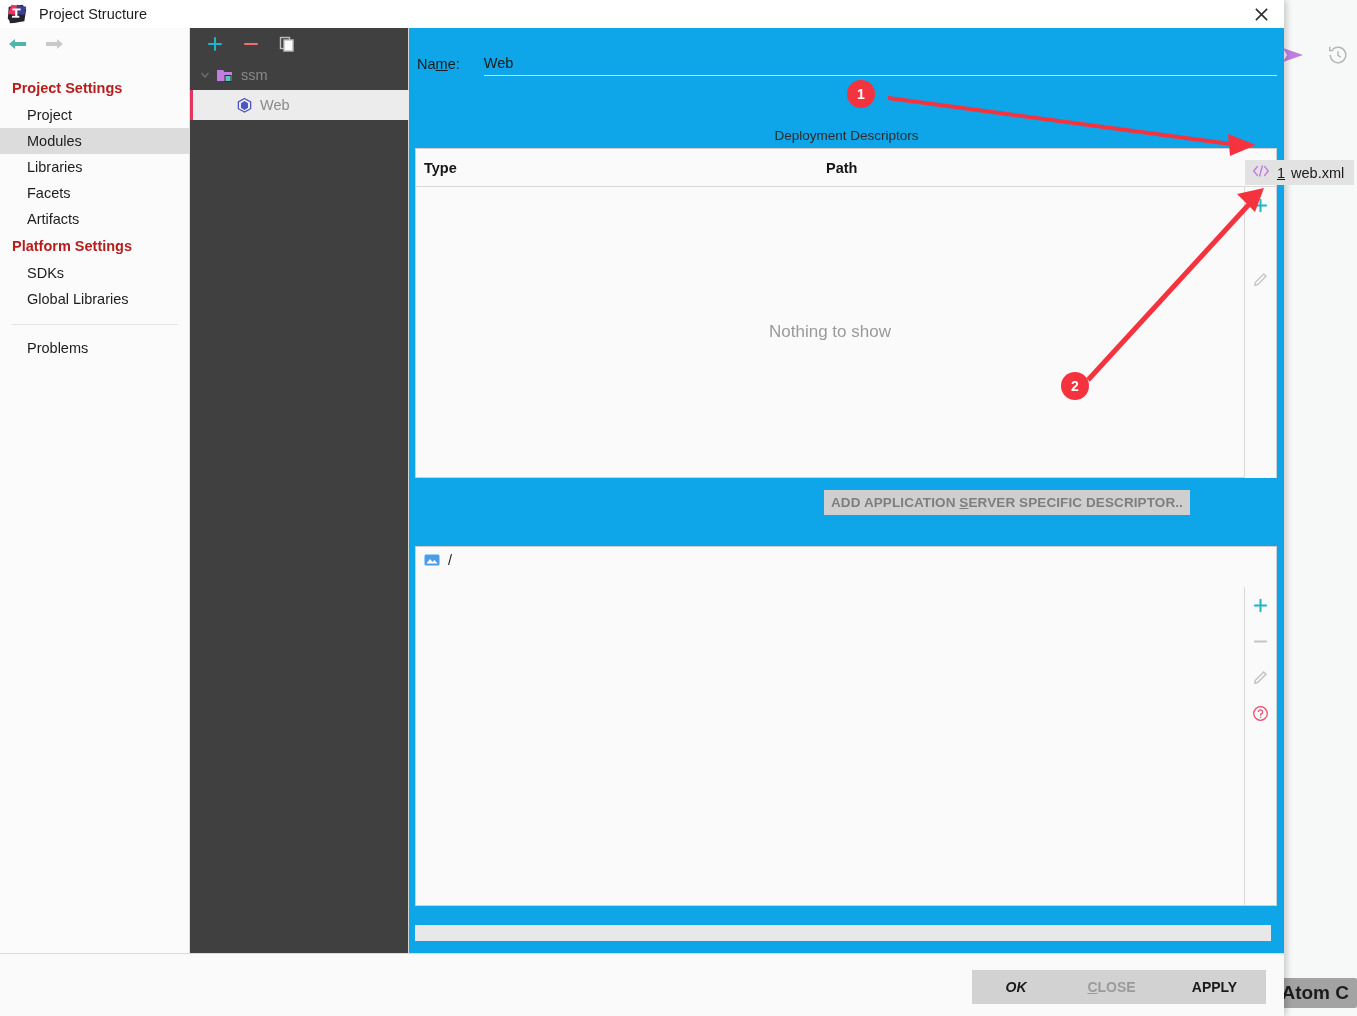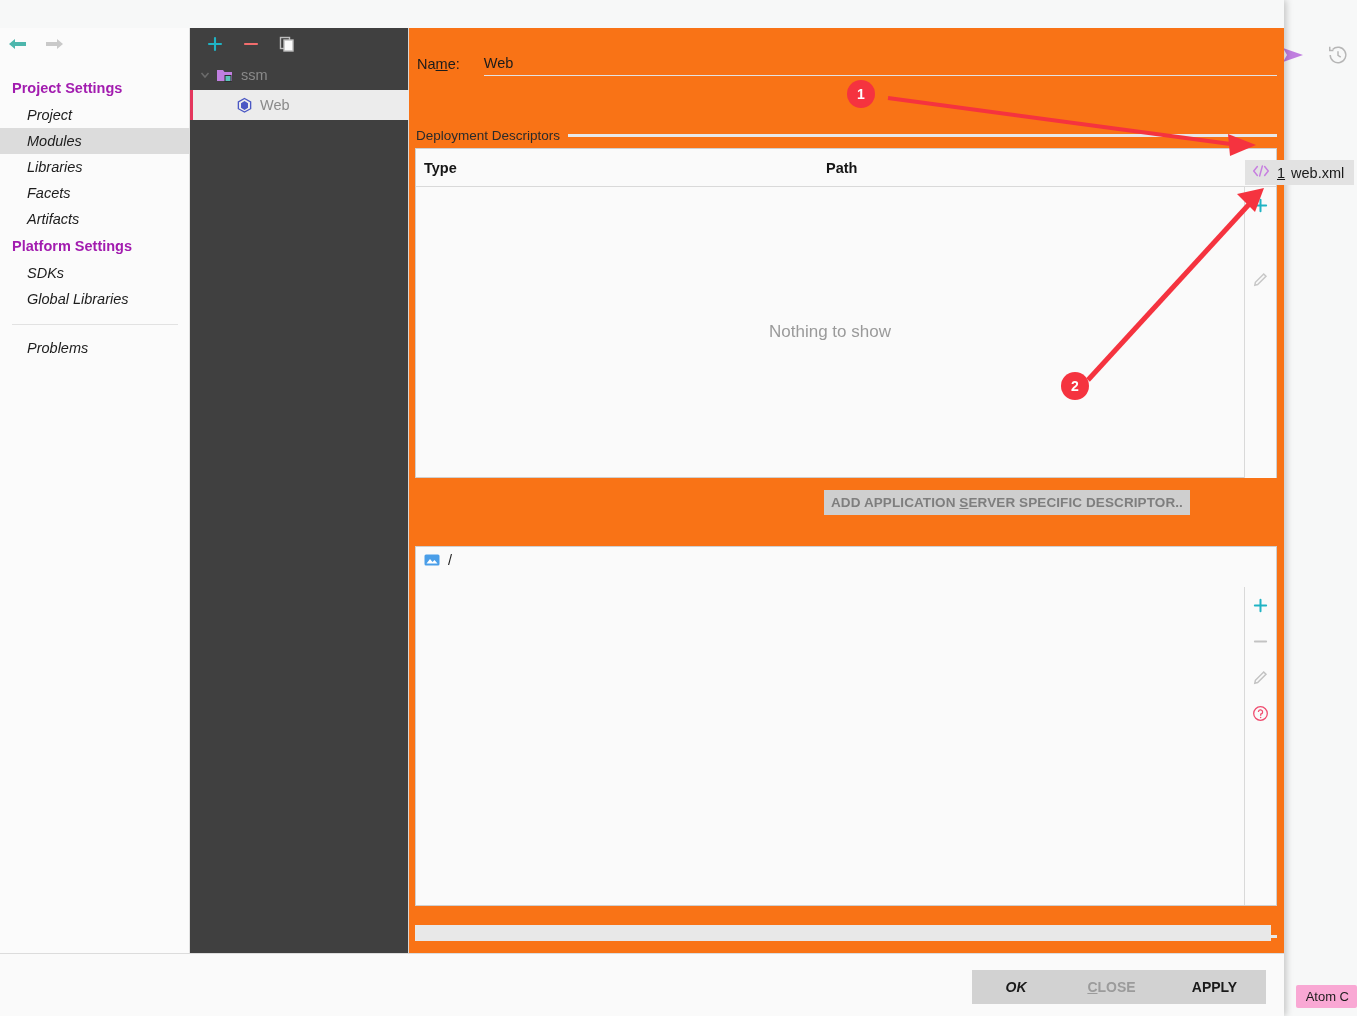--- a/index.html
+++ b/index.html
@@ -15,23 +15,23 @@
   #ide-bg {
     position: absolute; inset: 0;
     background: #f7f8f8;
   }
   #ide-bg .ide-toolbar-icons {
     position: absolute; top: 44px; right: 8px;
     display: flex; align-items: center; gap: 20px;
   }
   #ide-bg .ide-bottom-chip {
     position: absolute; right: 0px; bottom: 8px;
-    background: #f9a8d4;
+    background: #a3a3a3;
     padding: 4px 8px 4px 10px;
-    font-size: 13px; font-weight: normal; color: #1c1c1c;
+    font-size: 19px; font-weight: bold; color: #1c1c1c;
     border-radius: 2px;
     white-space: nowrap;
   }
 
   
   #dialog {
     position: absolute; left: 0; top: 0;
     width: 1284px; height: 1016px;
     background: #f7f8f8;
     box-shadow: 2px 0 7px rgba(0,0,0,.22);
@@ -64,28 +64,27 @@
     border-right: 1px solid #e0e0e0;
   }
   #nav-arrows {
     position: absolute; left: 8px; top: 8px;
     display: flex; gap: 16px; align-items: center;
   }
   #left-list {
     position: absolute; left: 0; top: 46px; width: 190px;
   }
   .ls-group {
-    font-size: 14.5px; font-weight: bold; color: #a21caf;
+    font-size: 14.5px; font-weight: bold; color: #b91c1c;
     padding: 6px 0 6px 12px;
   }
   .ls-item {
     font-size: 14.5px; color: #1d1d1d;
     padding: 5px 0 5px 27px;
     cursor: default;
-    font-style: italic;
   }
   .ls-item.selected { background: #dcdcdc; }
   .ls-sep {
     margin: 12px 12px 10px 12px;
     border-top: 1px solid #e2e2e2;
   }
   #help-fab {
     position: absolute; left: 18px; top: 944px;
     width: 28px; height: 28px; border-radius: 50%;
     background: #e8e8e8;
@@ -124,21 +123,21 @@
     content: ""; position: absolute; left: 0; top: 0;
     width: 3px; height: 30px; background: #e4365d;
   }
   .tree-row .chev { width: 14px; margin-right: 4px; display:flex; }
   .tree-row .ticon { margin-right: 7px; display: flex; }
 
   
   #main {
     position: absolute; left: 409px; top: 28px;
     width: 875px; height: 925px;
-    background: #f97316;
+    background: #0ea5e9;
     overflow: hidden;
   }
 
   #name-row {
     position: absolute; left: 8px; top: 18px;
     width: 860px; height: 30px;
     display: flex; align-items: flex-end;
   }
   #name-row .nlabel {
     font-size: 14.5px; color: #1b1b1b; padding-bottom: 4px;
@@ -146,21 +145,21 @@
   #name-row .nlabel u { text-decoration: underline; }
   #name-row .nvalue {
     margin-left: 24px; flex: 1;
     font-size: 14.5px; color: #1b1b1b;
     border-bottom: 1px solid #e3e3e3;
     padding: 0 0 4px 0;
   }
 
   .group-hdr {
     position: absolute; left: 7px;
-    display: flex; align-items: center; width: 861px;
+    display: flex; align-items: center; width: 861px; flex-direction: column;
   }
   .group-hdr .gh-text {
     font-size: 13.5px; color: #2b2b2b; white-space: nowrap;
   }
   .group-hdr .gh-line {
     flex: 1; height: 3px; margin-left: 8px;
     background: #e8e8e8;
   }
 
   
@@ -282,20 +281,39 @@
           <path d="M3 3v4h4"></path>
         <path d="M12 8v4.5l3 1.8"></path>
       </svg>
     </span>
   </div>
   <div class="ide-bottom-chip">Atom C</div>
 </div>
 
 <div id="dialog">
 
+  <div id="titlebar">
+    <span class="tb-logo">
+      <svg width="22" height="22" viewBox="0 0 24 24">
+        <path d="M3 4 L18 2 L22 7 L20 20 L6 22 L2 17 Z" fill="#21232e"></path>
+        <path d="M2 12 L6 2 L14 3 L12 13 Z" fill="#f4315c"></path>
+        <path d="M12 2 L22 4 L20 13 L11 12 Z" fill="#3b3f8f"></path>
+        <path d="M4 14 L11 13 L12 21 L4 22 Z" fill="#23252f"></path>
+        <rect x="7" y="6" width="9" height="2" fill="#ffffff"></rect>
+        <rect x="10" y="7" width="2.4" height="8" fill="#ffffff"></rect>
+        <rect x="6.5" y="14" width="8" height="2" fill="#ffffff"></rect>
+      </svg>
+    </span>
+    <span class="tb-title">Project Structure</span>
+    <span class="tb-close">
+      <svg width="15" height="15" viewBox="0 0 16 16" stroke="#2a2a2a" stroke-width="1.6">
+        <path d="M2 2 L14 14 M14 2 L2 14"></path>
+      </svg>
+    </span>
+  </div>
 
   <div id="left-col">
     <div id="nav-arrows">
       <span>
         <svg width="20" height="16" viewBox="0 0 20 16">
           <path d="M1 8 L7 3 L7 6 L18 6 L18 10 L7 10 L7 13 Z" fill="#4db6ac"></path>
         </svg>
       </span>
       <span>
         <svg width="20" height="16" viewBox="0 0 20 16">

